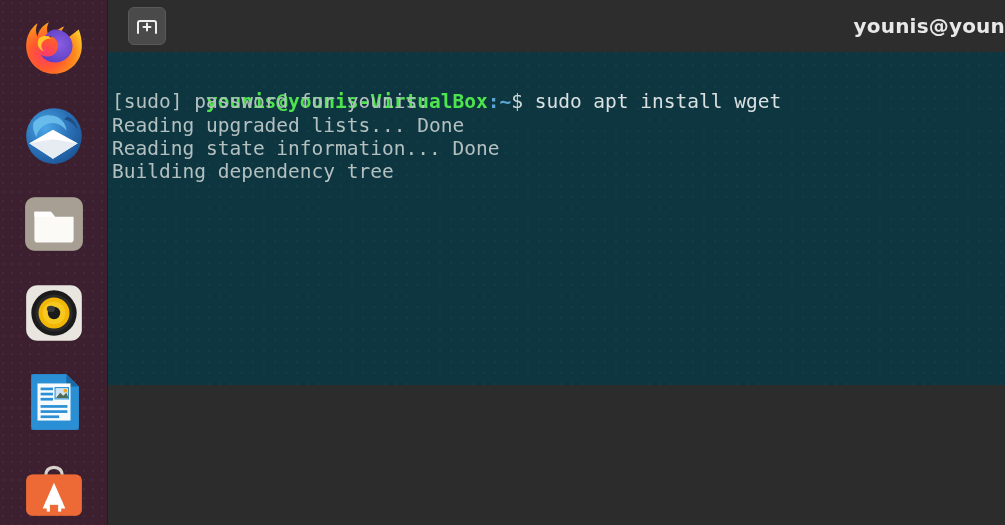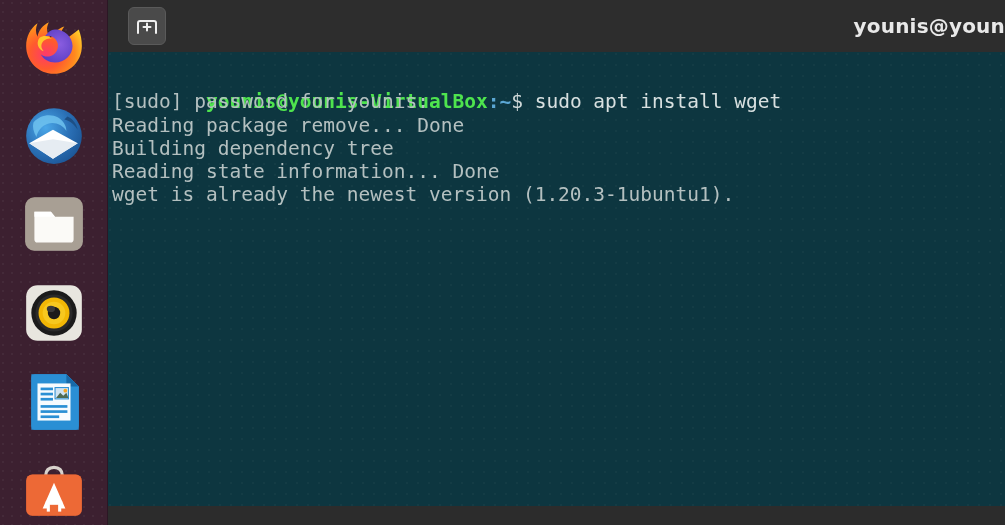--- a/index.html
+++ b/index.html
@@ -48,21 +48,21 @@
     flex: 0 0 auto;
   }
 
   .dock-icon { width: 66px; height: 66px; display: block; }
 
   
   #terminal-window {
     position: absolute;
     left: 108px; top: 0;
     width: 897px;
-    height: 506px;
+    height: 385px;
     display: flex;
     flex-direction: column;
   }
 
   #titlebar {
     height: 52px;
     background: #2d2d2d;
     display: flex;
     align-items: center;
     padding: 0 10px 0 10px;
@@ -237,22 +237,21 @@
       <div id="window-title">younis@youn</div>
     </div>
 
     <div id="terminal-body">
 
       <div class="tline">
         <span class="prompt-user">younis@younis-VirtualBox</span><span class="prompt-path">:~</span><span class="prompt-sigil">$</span><span class="cmd-text"> sudo apt install wget</span>
       </div>
 
       <div class="tline out-text">[sudo] password for younis:</div>
-      <div class="tline out-text">Reading package remove... Done</div>
+      <div class="tline out-text">Reading upgraded lists... Done</div>
+      <div class="tline out-text">Reading state information... Done</div>
       <div class="tline out-text">Building dependency tree</div>
-      <div class="tline out-text">Reading state information... Done</div>
-      <div class="tline out-text">wget is already the newest version (1.20.3-1ubuntu1).</div>
 
 
     </div>
   </div>
 
 </div>
 
 </body></html>

